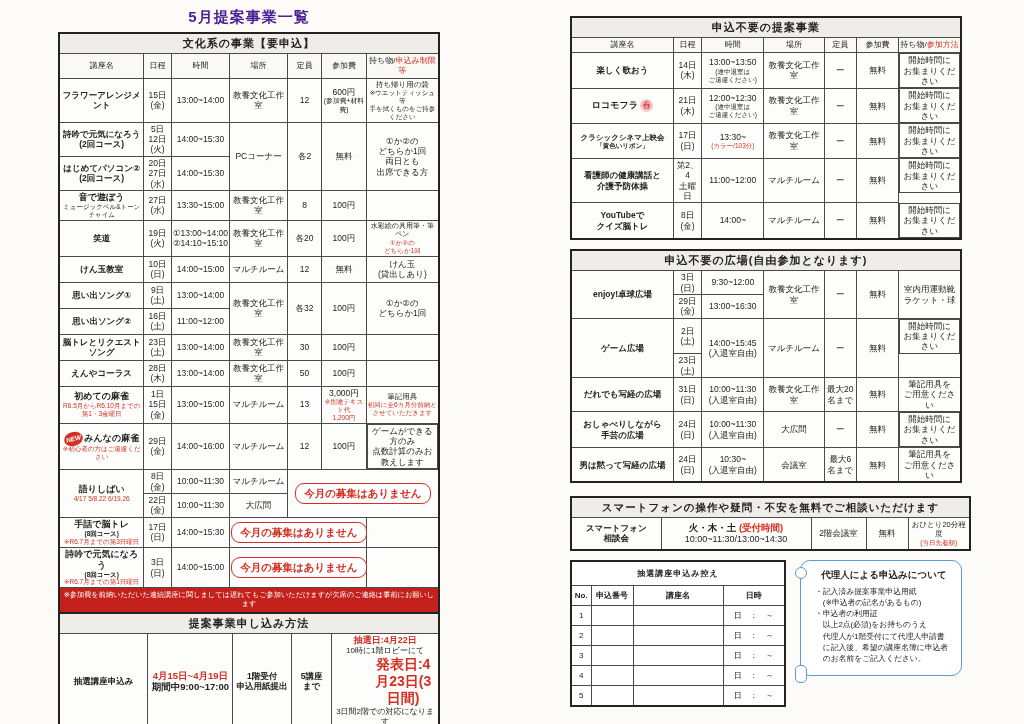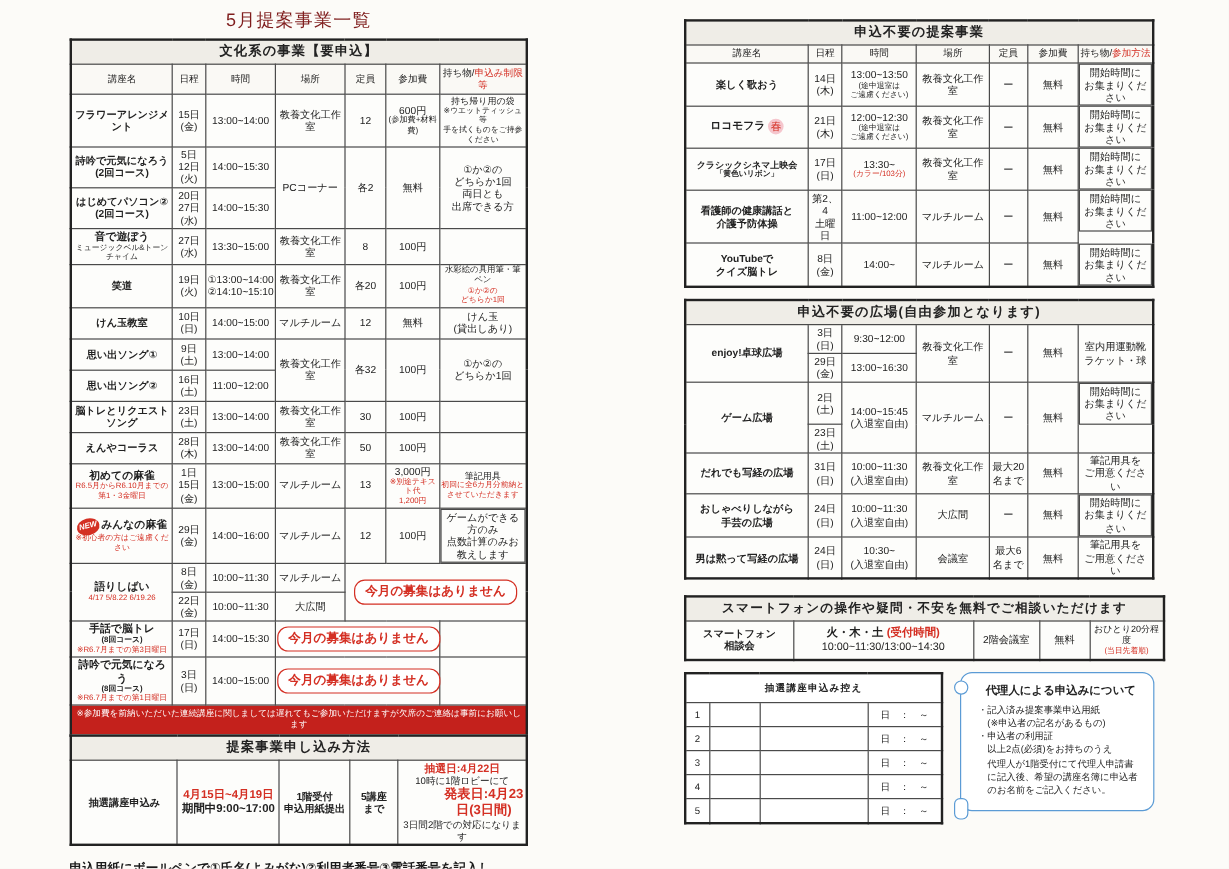--- a/index.html
+++ b/index.html
@@ -1,20 +1,20 @@
 <!DOCTYPE html>
 <html><head>
 <meta charset="utf-8">
 <style>
   html,body{margin:0;padding:0;}
   body{width:1024px;height:724px;background:#f3f1ec;font-family:"Liberation Sans","DejaVu Sans",sans-serif;color:#222;}
   .page{position:relative;width:1024px;height:724px;background:#fcfbf8;overflow:hidden;}
   .col-left{position:absolute;left:58px;top:8px;width:382px;}
   .col-right{position:absolute;left:570px;top:16px;width:392px;}
-  .page-title{text-align:center;font-size:15px;font-weight:normal;letter-spacing:1px;margin:0 0 5px 0;color:#7f1d1d;}
+  .page-title{text-align:center;font-size:15px;font-weight:bold;letter-spacing:1px;margin:0 0 5px 0;color:#4c1d95;}
   table.t{border-collapse:collapse;table-layout:fixed;width:100%;border:2px solid #222;background:#fdfdfb;}
   table.t td{border:1px solid #4a4a4a;text-align:center;vertical-align:middle;padding:1px 1px;font-size:8.5px;line-height:1.22;white-space:pre-line;color:#222;}
   tr.sec td{background:#efede7;font-weight:bold;font-size:11px;padding:3px 2px;letter-spacing:1px;}
   tr.hdr td{font-size:8px;background:#faf9f5;padding:2px 0;}
   .nm{font-weight:bold;font-size:9px;}
   .nm-sm{font-weight:bold;font-size:7.5px;}
   .sub{font-size:6.5px;display:block;}
   .red{color:#d42f23;}
   .small{font-size:6.8px;}
   .norec{color:#d42f23;font-weight:bold;font-size:10.5px;border:1.5px solid #d42f23;border-radius:9px;padding:3px 8px;display:inline-block;white-space:nowrap;background:#fff;}
@@ -257,21 +257,21 @@
           <tr class="sec">
         <td colspan="5">提案事業申し込み方法</td>
       </tr>
       <tr style="height:44px;">
         <td class="apply-name">抽選講座申込み</td>
         <td><div class="red" style="font-size:9.5px;font-weight:bold;">4月15日~4月19日</div><div style="font-size:9.5px;font-weight:bold;">期間中9:00~17:00</div></td>
         <td style="font-weight:bold;">1階受付
 申込用紙提出</td>
         <td style="font-weight:bold;">5講座
 まで</td>
-        <td><div class="red" style="font-weight:bold;font-size:9px;">抽選日:4月22日</div><div style="font-size:8px;">10時に1階ロビーにて</div><div class="red" style="font-weight:bold;font-size:11px;padding-left:36px;">発表日:4月23日(3日間)</div><div style="font-size:8px;">3日間2階での対応になります</div></td>
+        <td><div class="red" style="font-weight:bold;font-size:9px;">抽選日:4月22日</div><div style="font-size:8px;">10時に1階ロビーにて</div><div class="red" style="font-weight:bold;font-size:14px;padding-left:36px;">発表日:4月23日(3日間)</div><div style="font-size:8px;">3日間2階での対応になります</div></td>
       </tr>
     </tbody>
       </table>
 
     <div class="para" style="white-space:pre-line;">申込用紙にボールペンで①氏名(よみがな)②利用者番号③電話番号を記入し
 講座番号に最大5講座まで〇印をつけ1階受付にて提出下さい。</div>
 
   </div>
 
   <div class="col-right">
@@ -480,20 +480,26 @@
             <col style="width:20px">
             <col style="width:42px">
             <col style="width:90px">
             <col style="width:62px">
           </colgroup>
         <tbody>
             <tr>
           <td colspan="4" class="td-title">抽選講座申込み控え</td>
         </tr>
         <tr>
+          <td style="font-weight:bold;">No.</td>
+          <td style="font-weight:bold;">申込番号</td>
+          <td style="font-weight:bold;">講座名</td>
+          <td style="font-weight:bold;">日時</td>
+        </tr>
+        <tr>
               <td>1</td>
               <td></td>
               <td></td>
               <td>日　：　～</td>
             </tr>
         <tr>
               <td>2</td>
               <td></td>
               <td></td>
               <td>日　：　～</td>

